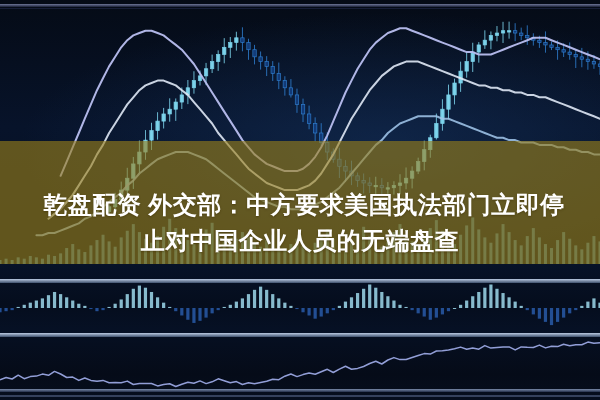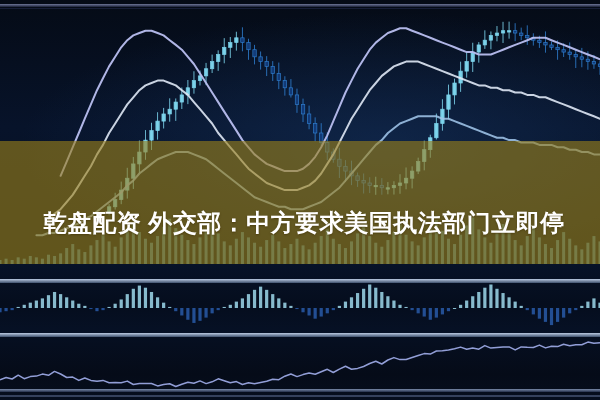--- a/index.html
+++ b/index.html
@@ -513,15 +513,16 @@
   <div class="hrule" id="rule-top2"></div>
   <div class="hrule" id="rule-macd-top"></div>
   <div class="hrule" id="rule-macd-bottom"></div>
   <div class="hrule" id="rule-bottom"></div>
   <div class="hrule" id="rule-bottom2"></div>
 
   <div id="gold-tint"></div>
 
   <div id="headline">
     <div class="hl-line" id="hl-line1">乾盘配资 外交部：中方要求美国执法部门立即停</div>
+    <div class="hl-line" id="hl-line2">止对中国企业人员的无端盘查</div>
   </div>
 
 </div>
 
 </body></html>

